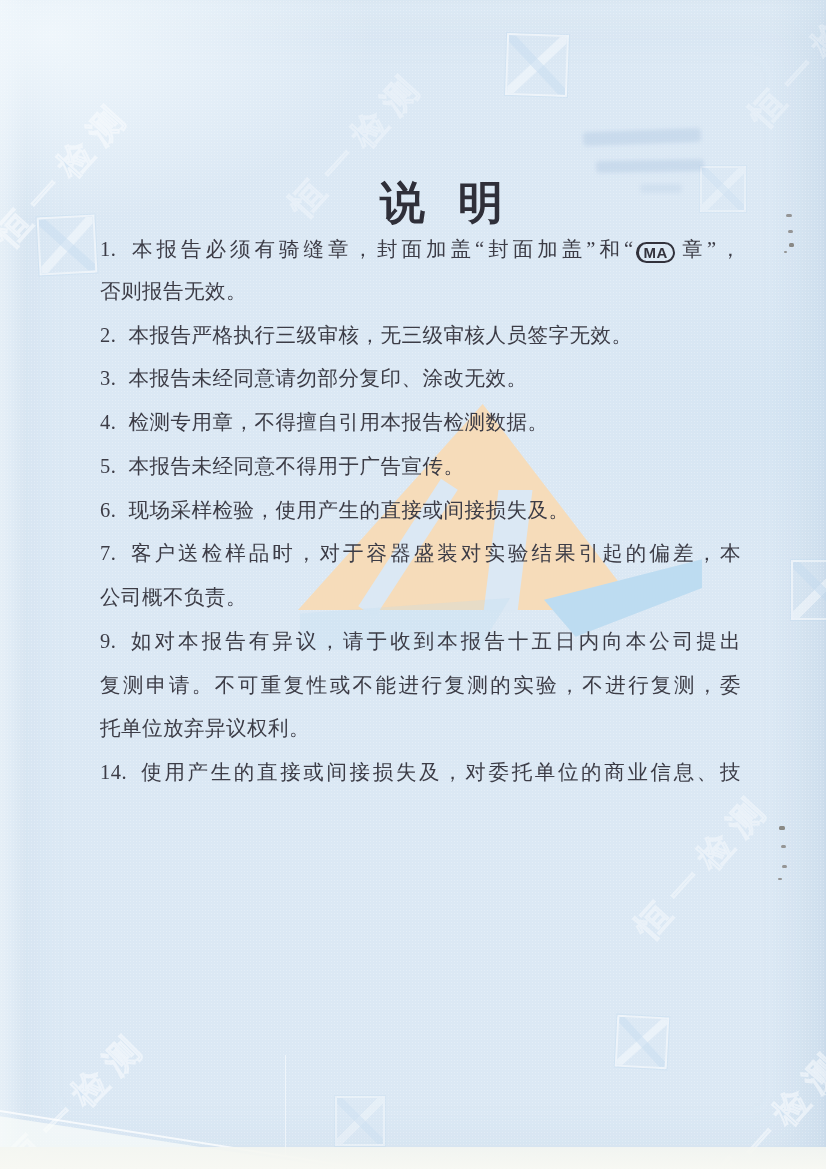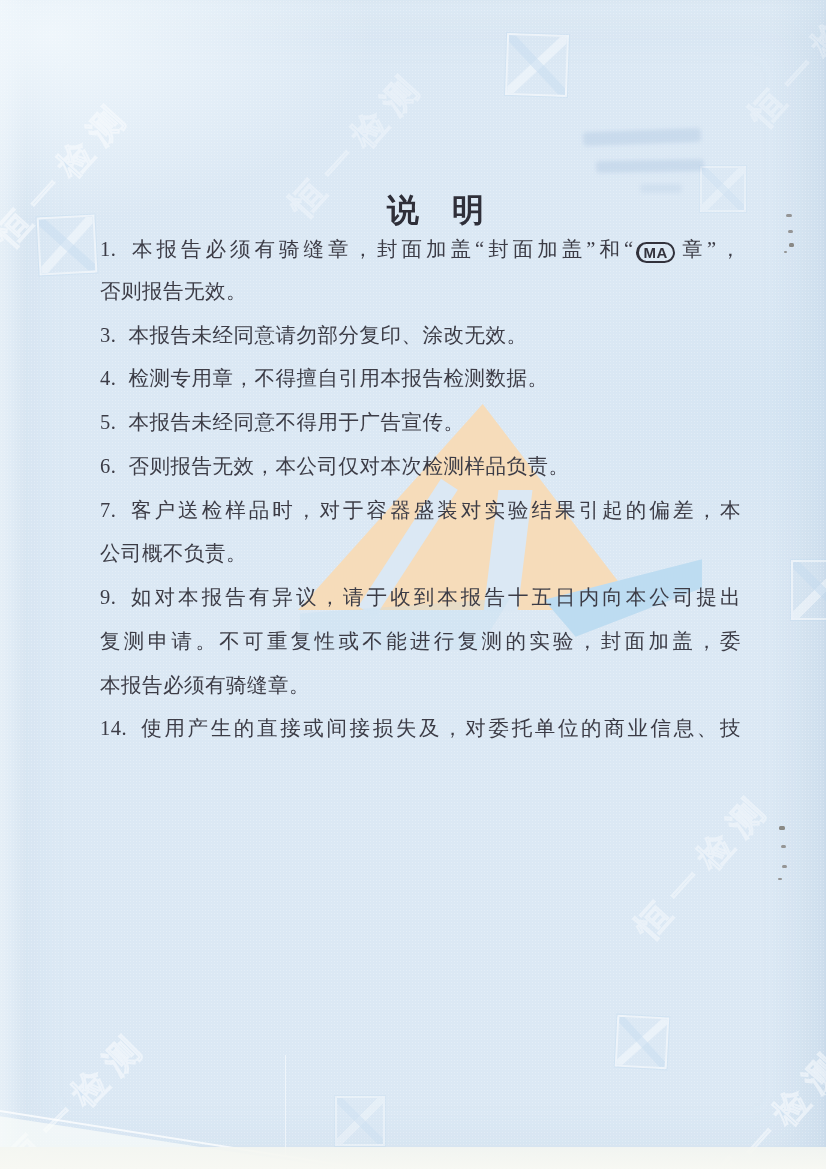--- a/index.html
+++ b/index.html
@@ -59,22 +59,22 @@
   
   .crease { position:absolute; left:0; top:1078px; width:345px; height:91px; z-index:3;
     background: rgba(250,252,250,.72); clip-path: polygon(0 42%, 100% 100%, 0 100%); }
   .crease-line { position:absolute; left:0; top:1110px; width:350px; height:2px; z-index:3;
     background: rgba(255,255,255,.75); transform: rotate(9deg); transform-origin:left center; }
   .fold-v { position:absolute; left:285px; top:1055px; width:1px; height:100px; z-index:3; background:rgba(255,255,255,.55); }
   .edge-bottom { position:absolute; left:0; top:1147px; width:826px; height:22px; z-index:4;
     background: linear-gradient(to bottom, rgba(244,246,241,.9), #f7f8f3); }
 
   
-  .title { position:absolute; left:372px; top:168px; z-index:5; margin:15px;
-    font-size:32px; font-weight:bold; letter-spacing:33px; line-height:54px;
+  .title { position:absolute; left:372px; top:168px; z-index:5; margin:8px;
+    font-size:45px; font-weight:bold; letter-spacing:33px; line-height:54px;
     color: var(--title-ink, #2f2f39); white-space:nowrap; }
 
   
   .notes { position:absolute; left:100px; top:226px; width:641px; z-index:5;
     color: var(--ink, #3c3c46); font-size:20.5px; letter-spacing:.5px; }
   .line { height:43.75px; line-height:43.75px; white-space:normal; }
   .line.full { text-align:justify; text-align-last:justify; }
   .num { margin-right:12px; }
 
   
@@ -132,47 +132,50 @@
 
   <h1 class="title">说明</h1>
 
   <div class="notes">
 
     <div>
       <div class="line full"><span class="num">1.</span><span>本报告必须有骑缝章，封面加盖“封面加盖”和“</span><span class="cma"><span>MA</span></span><span>章”，</span></div>
       <div class="line"><span>否则报告无效。</span></div>
     </div>
 
+    <div>
+      <div class="line"><span class="num">2.</span><span>本报告严格执行三级审核，无三级审核人员签字无效。</span></div>
+    </div>
 
     <div>
       <div class="line"><span class="num">3.</span><span>本报告未经同意请勿部分复印、涂改无效。</span></div>
     </div>
 
     <div>
       <div class="line"><span class="num">4.</span><span>检测专用章，不得擅自引用本报告检测数据。</span></div>
     </div>
 
     <div>
       <div class="line"><span class="num">5.</span><span>本报告未经同意不得用于广告宣传。</span></div>
     </div>
 
     <div>
-      <div class="line"><span class="num">6.</span><span>否则报告无效，本公司仅对本次检测样品负责。</span></div>
+      <div class="line"><span class="num">6.</span><span>现场采样检验，使用产生的直接或间接损失及。</span></div>
     </div>
 
     <div>
       <div class="line full"><span class="num">7.</span><span>客户送检样品时，对于容器盛装对实验结果引起的偏差，本</span></div>
       <div class="line"><span>公司概不负责。</span></div>
     </div>
 
 
     <div>
       <div class="line full"><span class="num">9.</span><span>如对本报告有异议，请于收到本报告十五日内向本公司提出</span></div>
-      <div class="line full"><span>复测申请。不可重复性或不能进行复测的实验，封面加盖，委</span></div>
-      <div class="line"><span>本报告必须有骑缝章。</span></div>
+      <div class="line full"><span>复测申请。不可重复性或不能进行复测的实验，不进行复测，委</span></div>
+      <div class="line"><span>托单位放弃异议权利。</span></div>
     </div>
 
     <div>
       <div class="line full"><span class="num">14.</span><span>使用产生的直接或间接损失及，对委托单位的商业信息、技</span></div>
     </div>
 
   </div>
 </div>
 
 </body></html>

